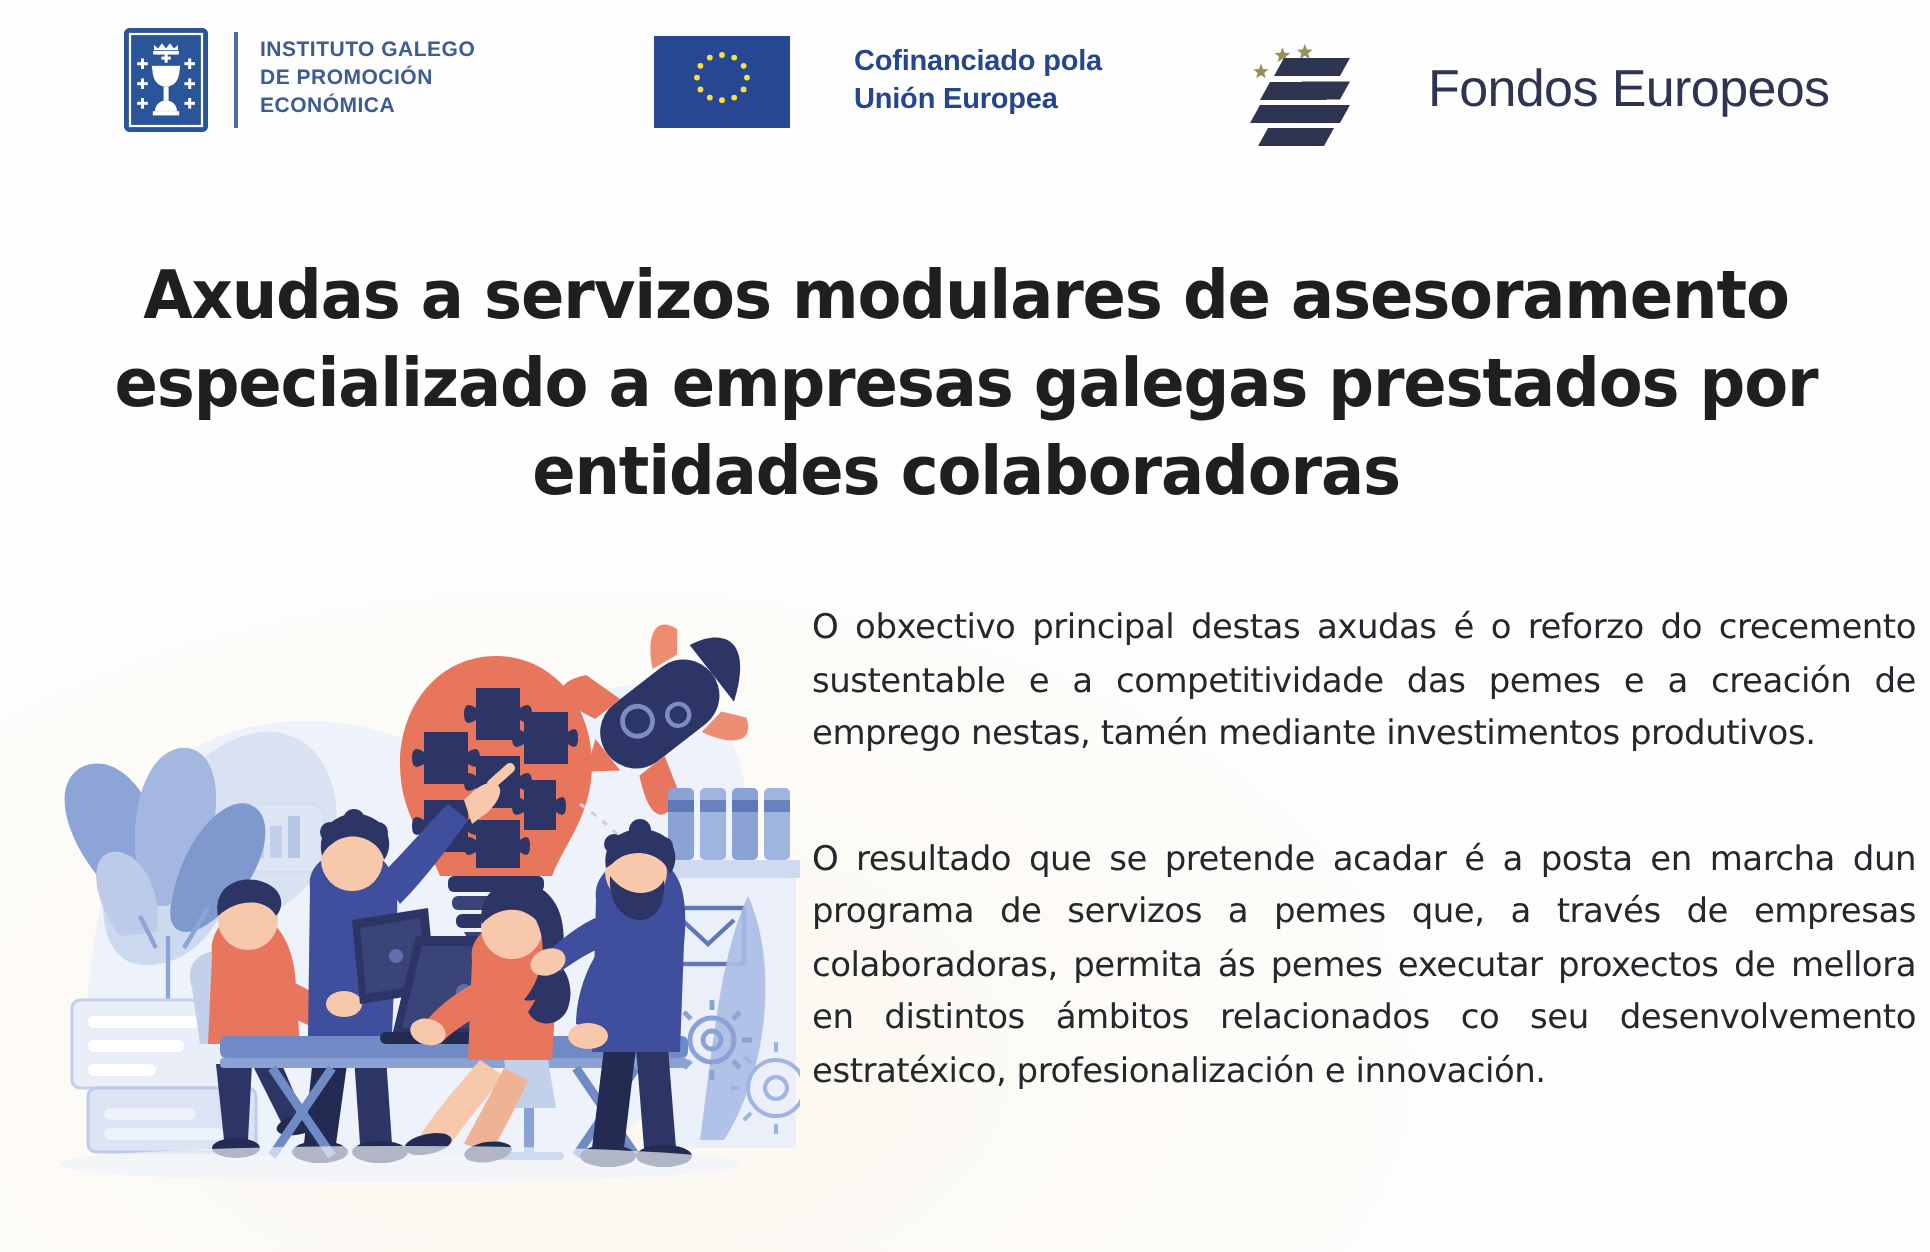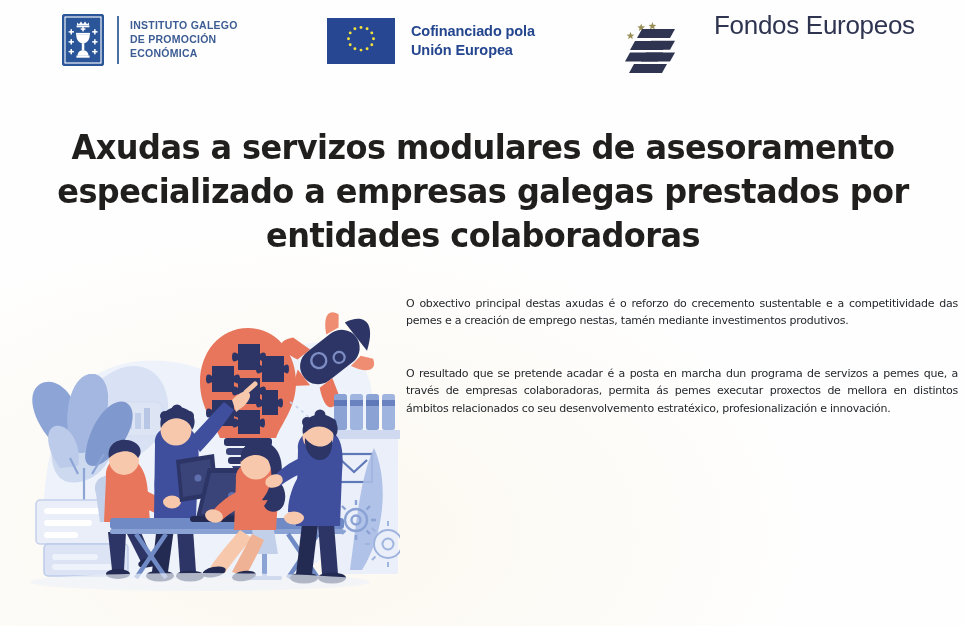--- a/index.html
+++ b/index.html
@@ -72,35 +72,36 @@
     align-items: center;
   }
   .eu-flag {
     width: 68px;
     height: 46px;
     background: #274793;
     position: relative;
     flex: none;
   }
   #eu-text {
-    margin-left: 16px;
+    margin-left: 32px;
     font-size: 14.5px;
     font-weight: 700;
     line-height: 1.3;
     color: #24468f;
     white-space: pre-line;
     letter-spacing: -0.1px;
   }
 
   
   #fondos-logo {
     position: absolute;
     left: 618px;
     top: 10px;
     display: flex;
+    align-items: center;
   }
   .fondos-mark {
     position: relative;
     width: 88px;
     height: 68px;
     flex: none;
   }
   #fondos-text {
     margin-left: 8px;
     font-size: 26px;
@@ -136,21 +137,21 @@
   }
 
   
   #body-copy {
     position: absolute;
     left: 406px;
     top: 284px;
     width: 552px;
   }
   .para {
-    font-size: 11px;
+    font-size: 17px;
     line-height: 1.56;
     color: #24282c;
     text-align: justify;
     font-family: "DejaVu Sans", sans-serif;
     letter-spacing: -0.25px;
   }
   .para + .para { margin-top: 36px; }
 </style>
 </head>
 <body>

